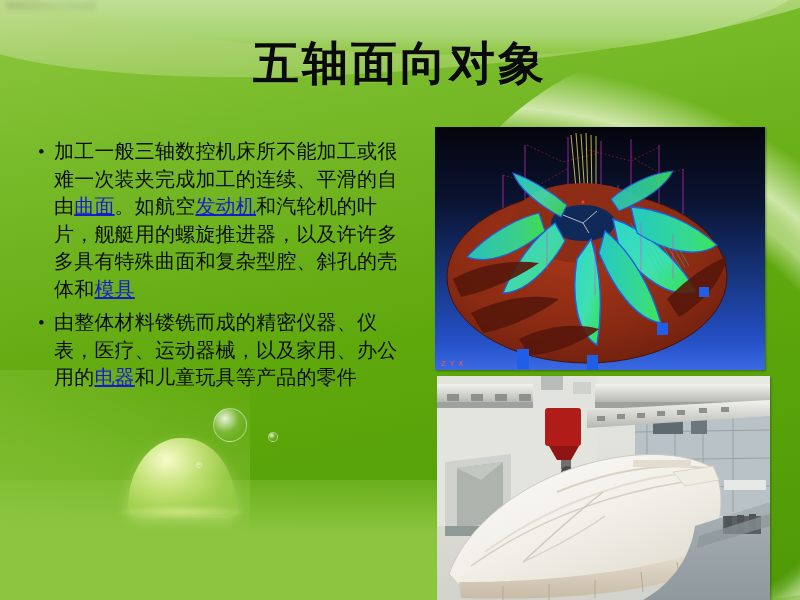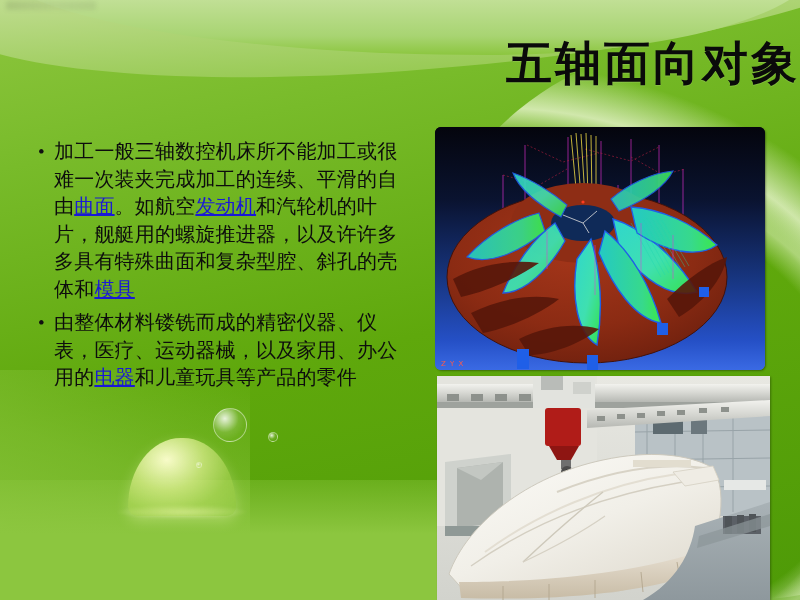--- a/index.html
+++ b/index.html
@@ -111,21 +111,21 @@
     border: 1px solid rgba(255,255,255,.45);
   }
   .bub1 { left: 213px; top: 408px; width: 34px; height: 34px; }
   .bub2 { left: 268px; top: 432px; width: 10px; height: 10px; }
   .bub3 { left: 196px; top: 462px; width: 6px; height: 6px; opacity: .7; }
 
   
   #title {
     position: absolute;
     left: 0; top: 38px; width: 800px;
-    text-align: right;
+    text-align: center;
     font-family: "DejaVu Serif", "Liberation Serif", serif;
     font-size: 46px;
     font-weight: 700;
     letter-spacing: 3px;
     color: #0a0a0a;
     line-height: 1.1;
     text-shadow: 0 1px 0 rgba(255,255,255,.12);
   }
 
   
@@ -166,21 +166,20 @@
   
   .pic {
     position: absolute;
     overflow: hidden;
     background: #111;
   }
   #pic-impeller {
     left: 435px; top: 127px; width: 330px; height: 243px;
     box-shadow: 1px 1px 2px rgba(0,0,0,.35);
     background: linear-gradient(180deg, #05060f 0%, #0a1330 28%, #17357f 62%, #2550c6 88%, #3463dd 100%);
-    border-radius: 6px;
   }
   #pic-machine {
     left: 437px; top: 376px; width: 333px; height: 224px;
     box-shadow: 1px 1px 2px rgba(0,0,0,.3);
     background: linear-gradient(180deg, #dfe1dd 0%, #cfd2ce 40%, #bfc2be 100%);
   }
   .pic svg { display: block; width: 100%; height: 100%; }
   .axis-label {
     position: absolute;
     left: 6px; bottom: 2px;

